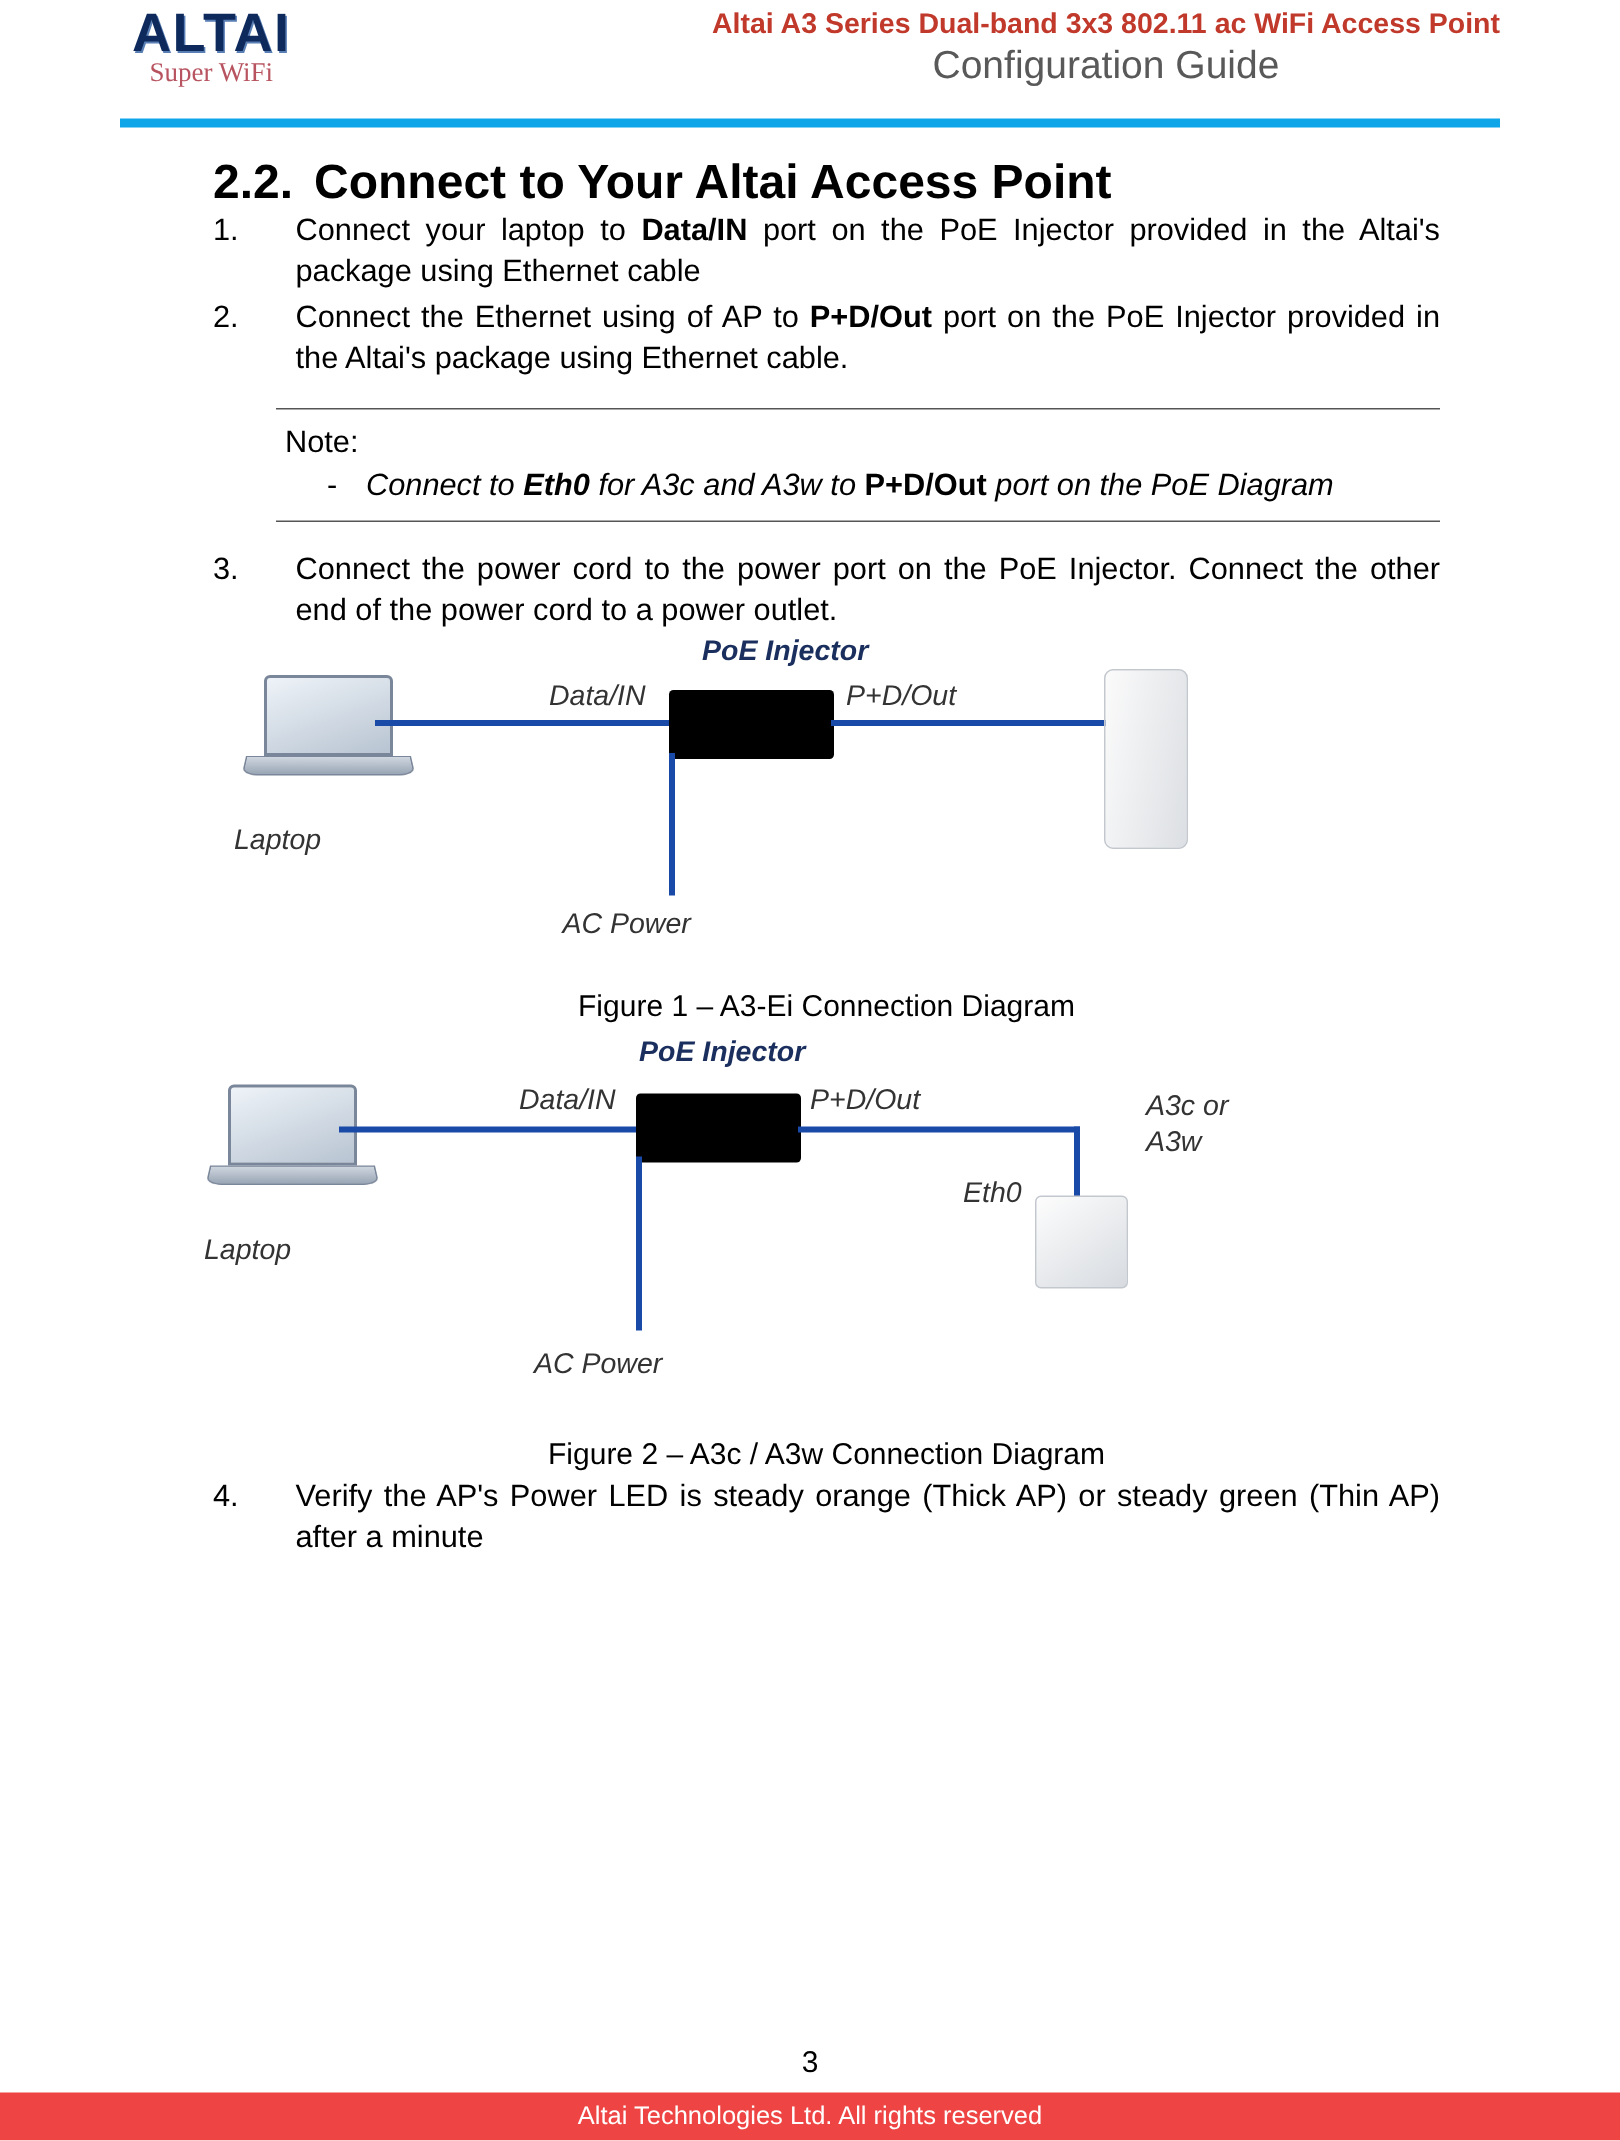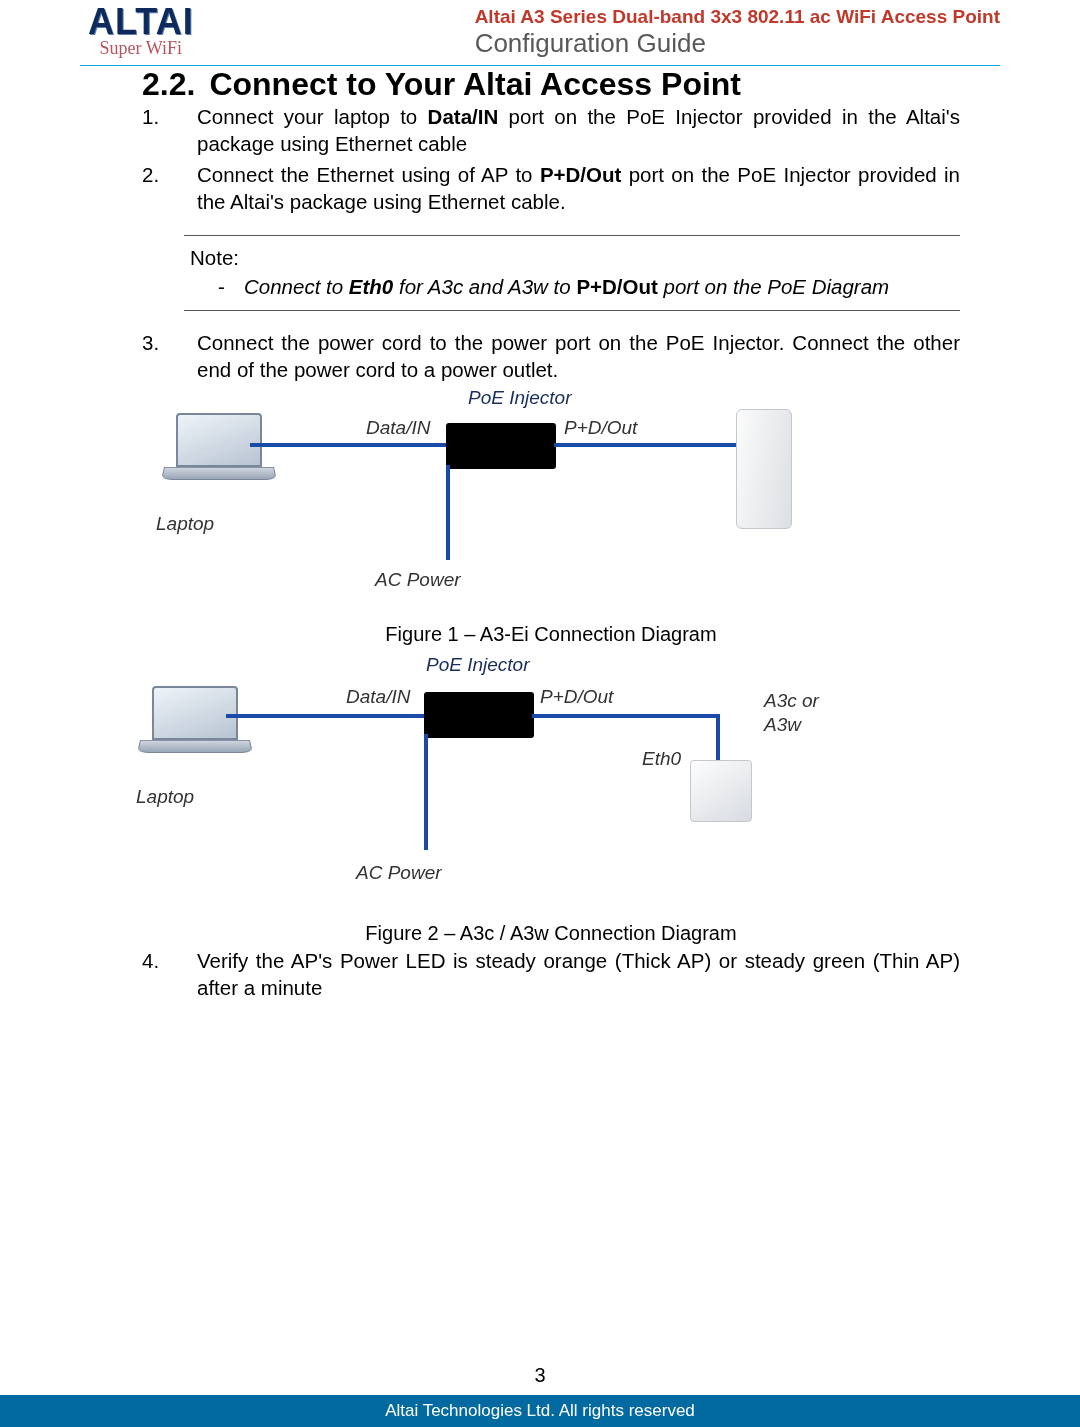--- a/index.html
+++ b/index.html
@@ -12,22 +12,23 @@
       color: #000;
     }
     .page {
       padding: 0 80px;
     }
     .header-row {
       display: flex;
       justify-content: space-between;
       align-items: flex-start;
       padding-top: 4px;
-      border-bottom: 1px solid #0ea5e9;
-      padding-bottom: 6px;
+      border-bottom: 6px solid #0ea5e9;
+      padding-bottom: 20px;
+      margin-bottom: 18px;
     }
     .logo-block {
       display: flex;
       flex-direction: column;
       align-items: center;
       margin-left: 8px;
     }
     .logo-main {
       font-size: 36px;
       font-weight: 900;
@@ -37,21 +38,21 @@
       line-height: 1;
       text-shadow: 1px 1px 0 #5a7fb5;
     }
     .logo-sub {
       font-size: 18px;
       color: #b85460;
       font-family: "Segoe Script", cursive;
       margin-top: -2px;
     }
     .header-text {
-      text-align: left;
+      text-align: center;
       padding-top: 2px;
     }
     .header-product {
       color: #c0392b;
       font-weight: 700;
       font-size: 19px;
     }
     .header-guide {
       font-size: 26px;
       color: #595959;
@@ -118,21 +119,21 @@
       margin: 10px 0 0 8px;
     }
     .diag1 { height: 226px; }
     .diag2 { height: 262px; }
     .d-label {
       position: absolute;
       font-style: italic;
       color: #333;
       font-size: 19px;
     }
-    .d-label.navy { color: #1a2f5e; font-weight: 400; }
+    .d-label.navy { color: #1a2f5e; font-weight: 700; }
     
     .laptop {
       position: absolute;
       width: 110px;
       height: 78px;
     }
     .laptop .screen {
       width: 86px; height: 54px;
       background: linear-gradient(160deg,#eef3f8,#b8c4d2);
       border: 2px solid #7a8699;
@@ -186,21 +187,21 @@
       text-align: center;
       font-size: 20px;
       left: 0;
     }
     .footer-bar {
       position: absolute;
       bottom: 0;
       left: 0;
       width: 100%;
       height: 32px;
-      background: #0369a1;
+      background: #ef4444;
       color: #fff;
       text-align: center;
       font-size: 17px;
       line-height: 32px;
     }
   </style>
 </head>
 <body>
 
 <div class="page">

